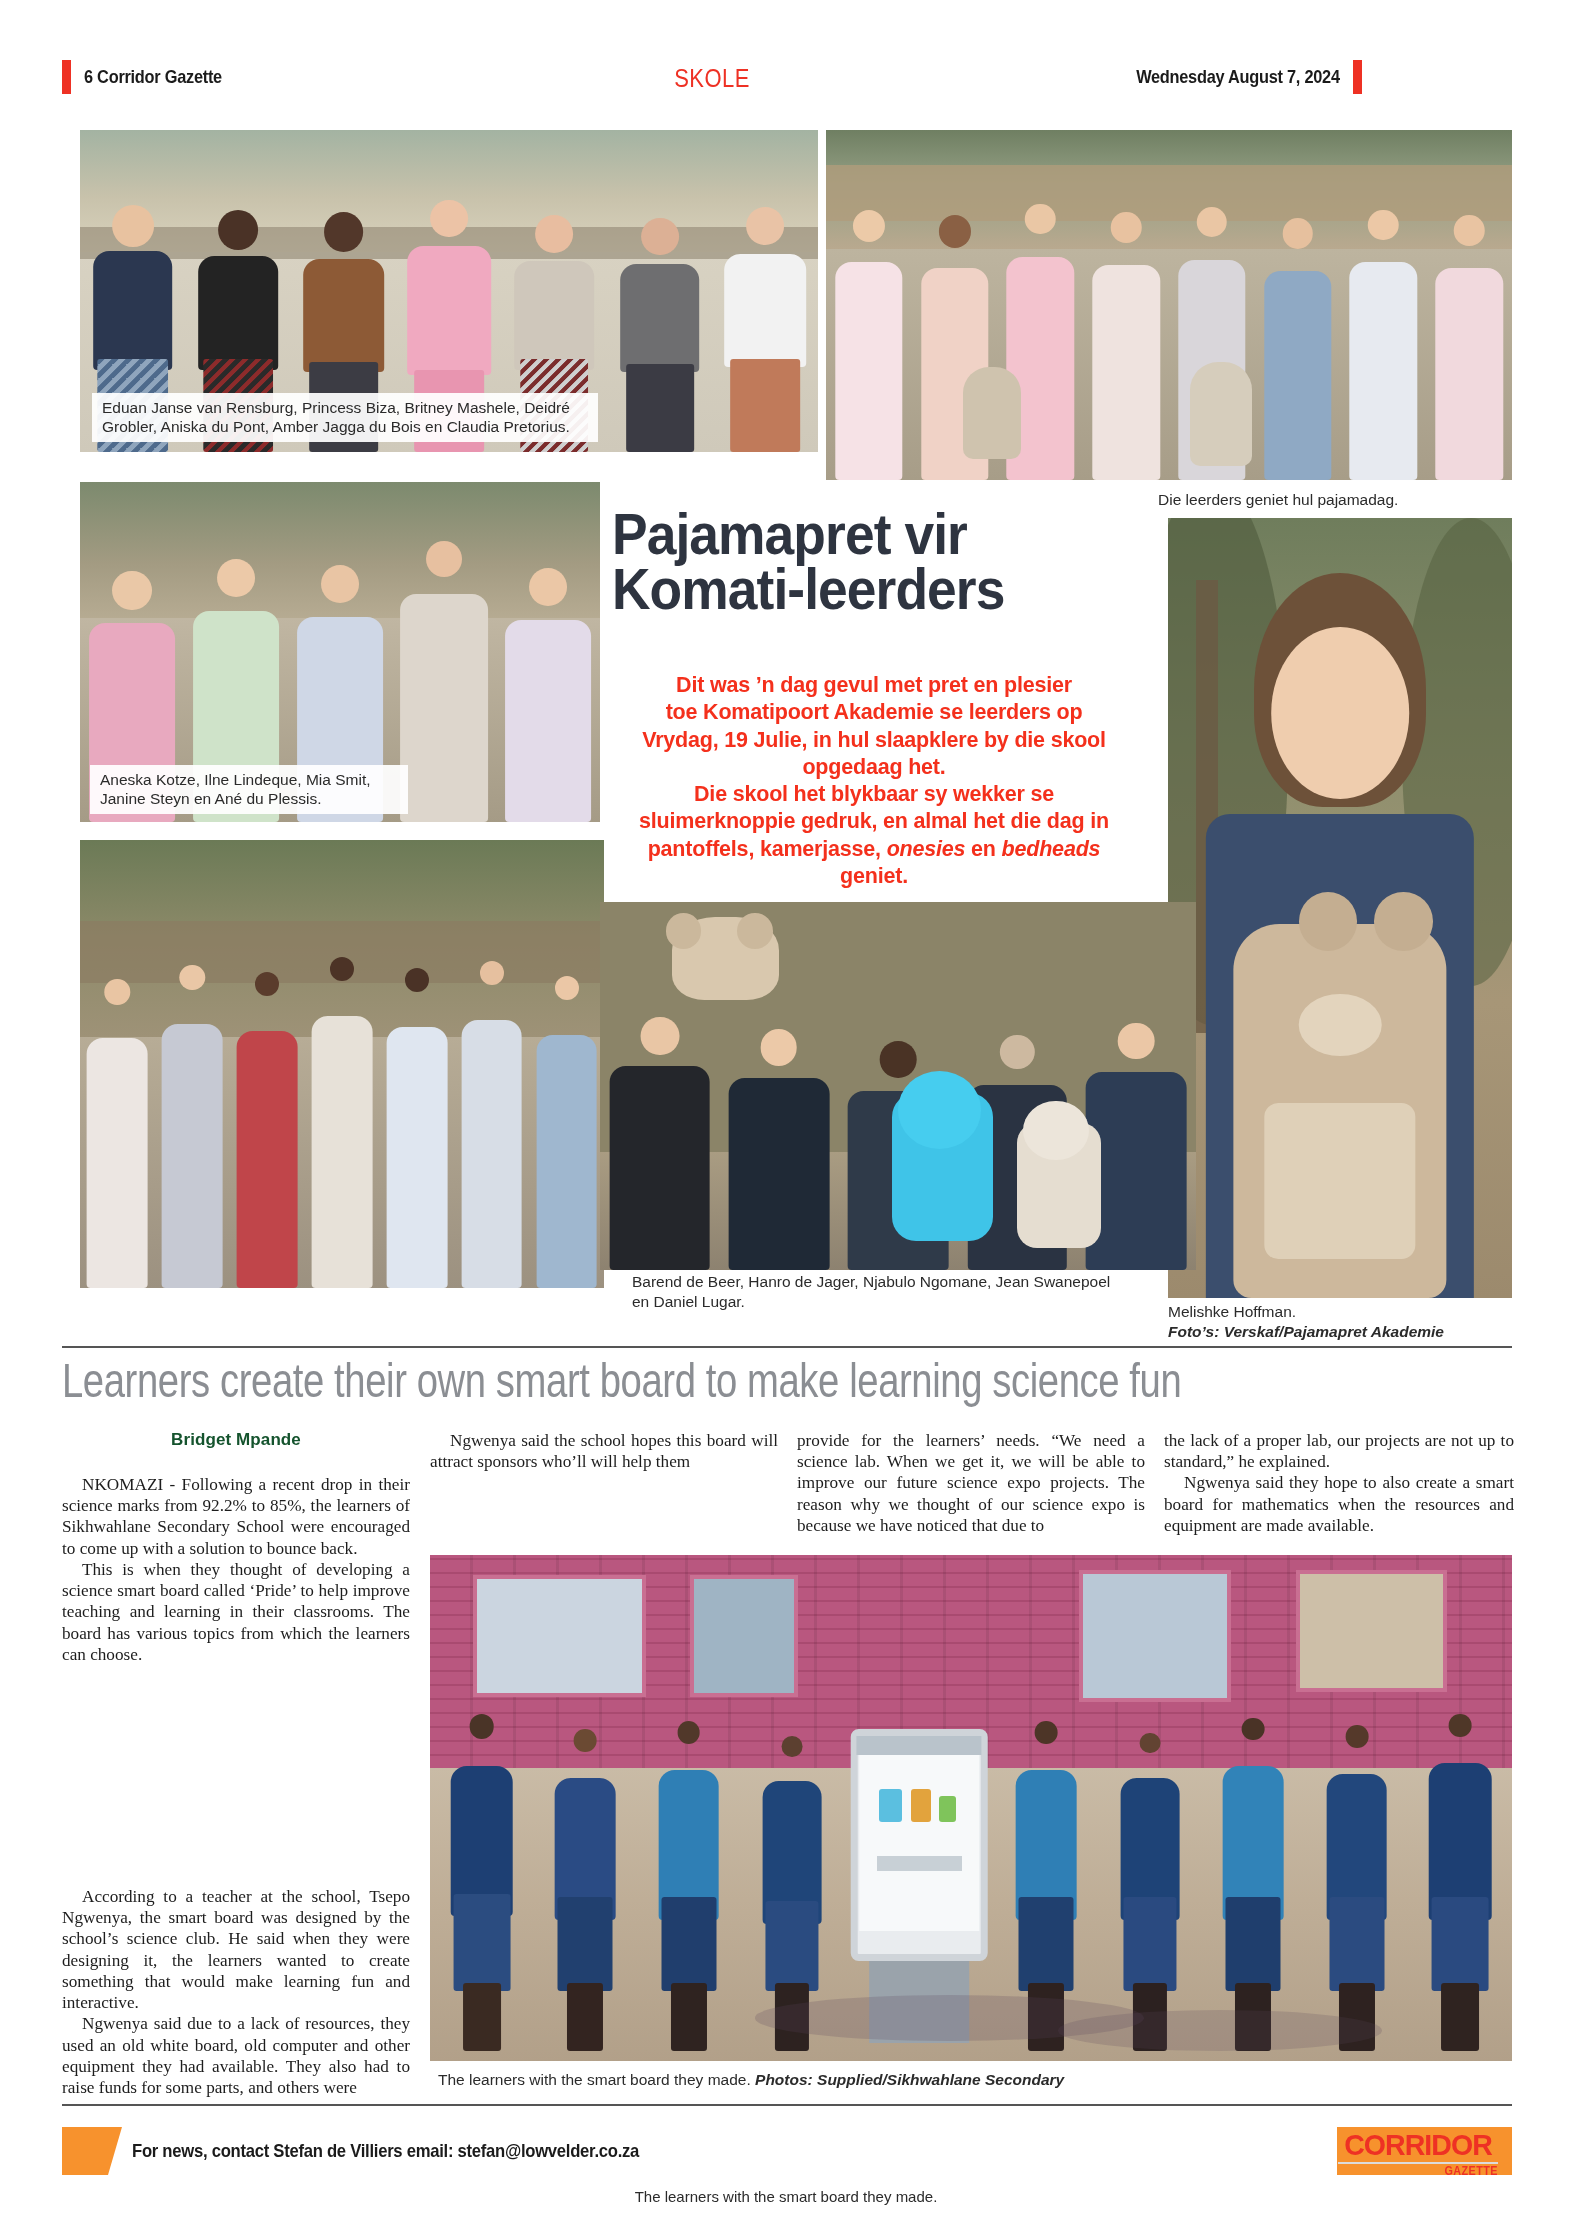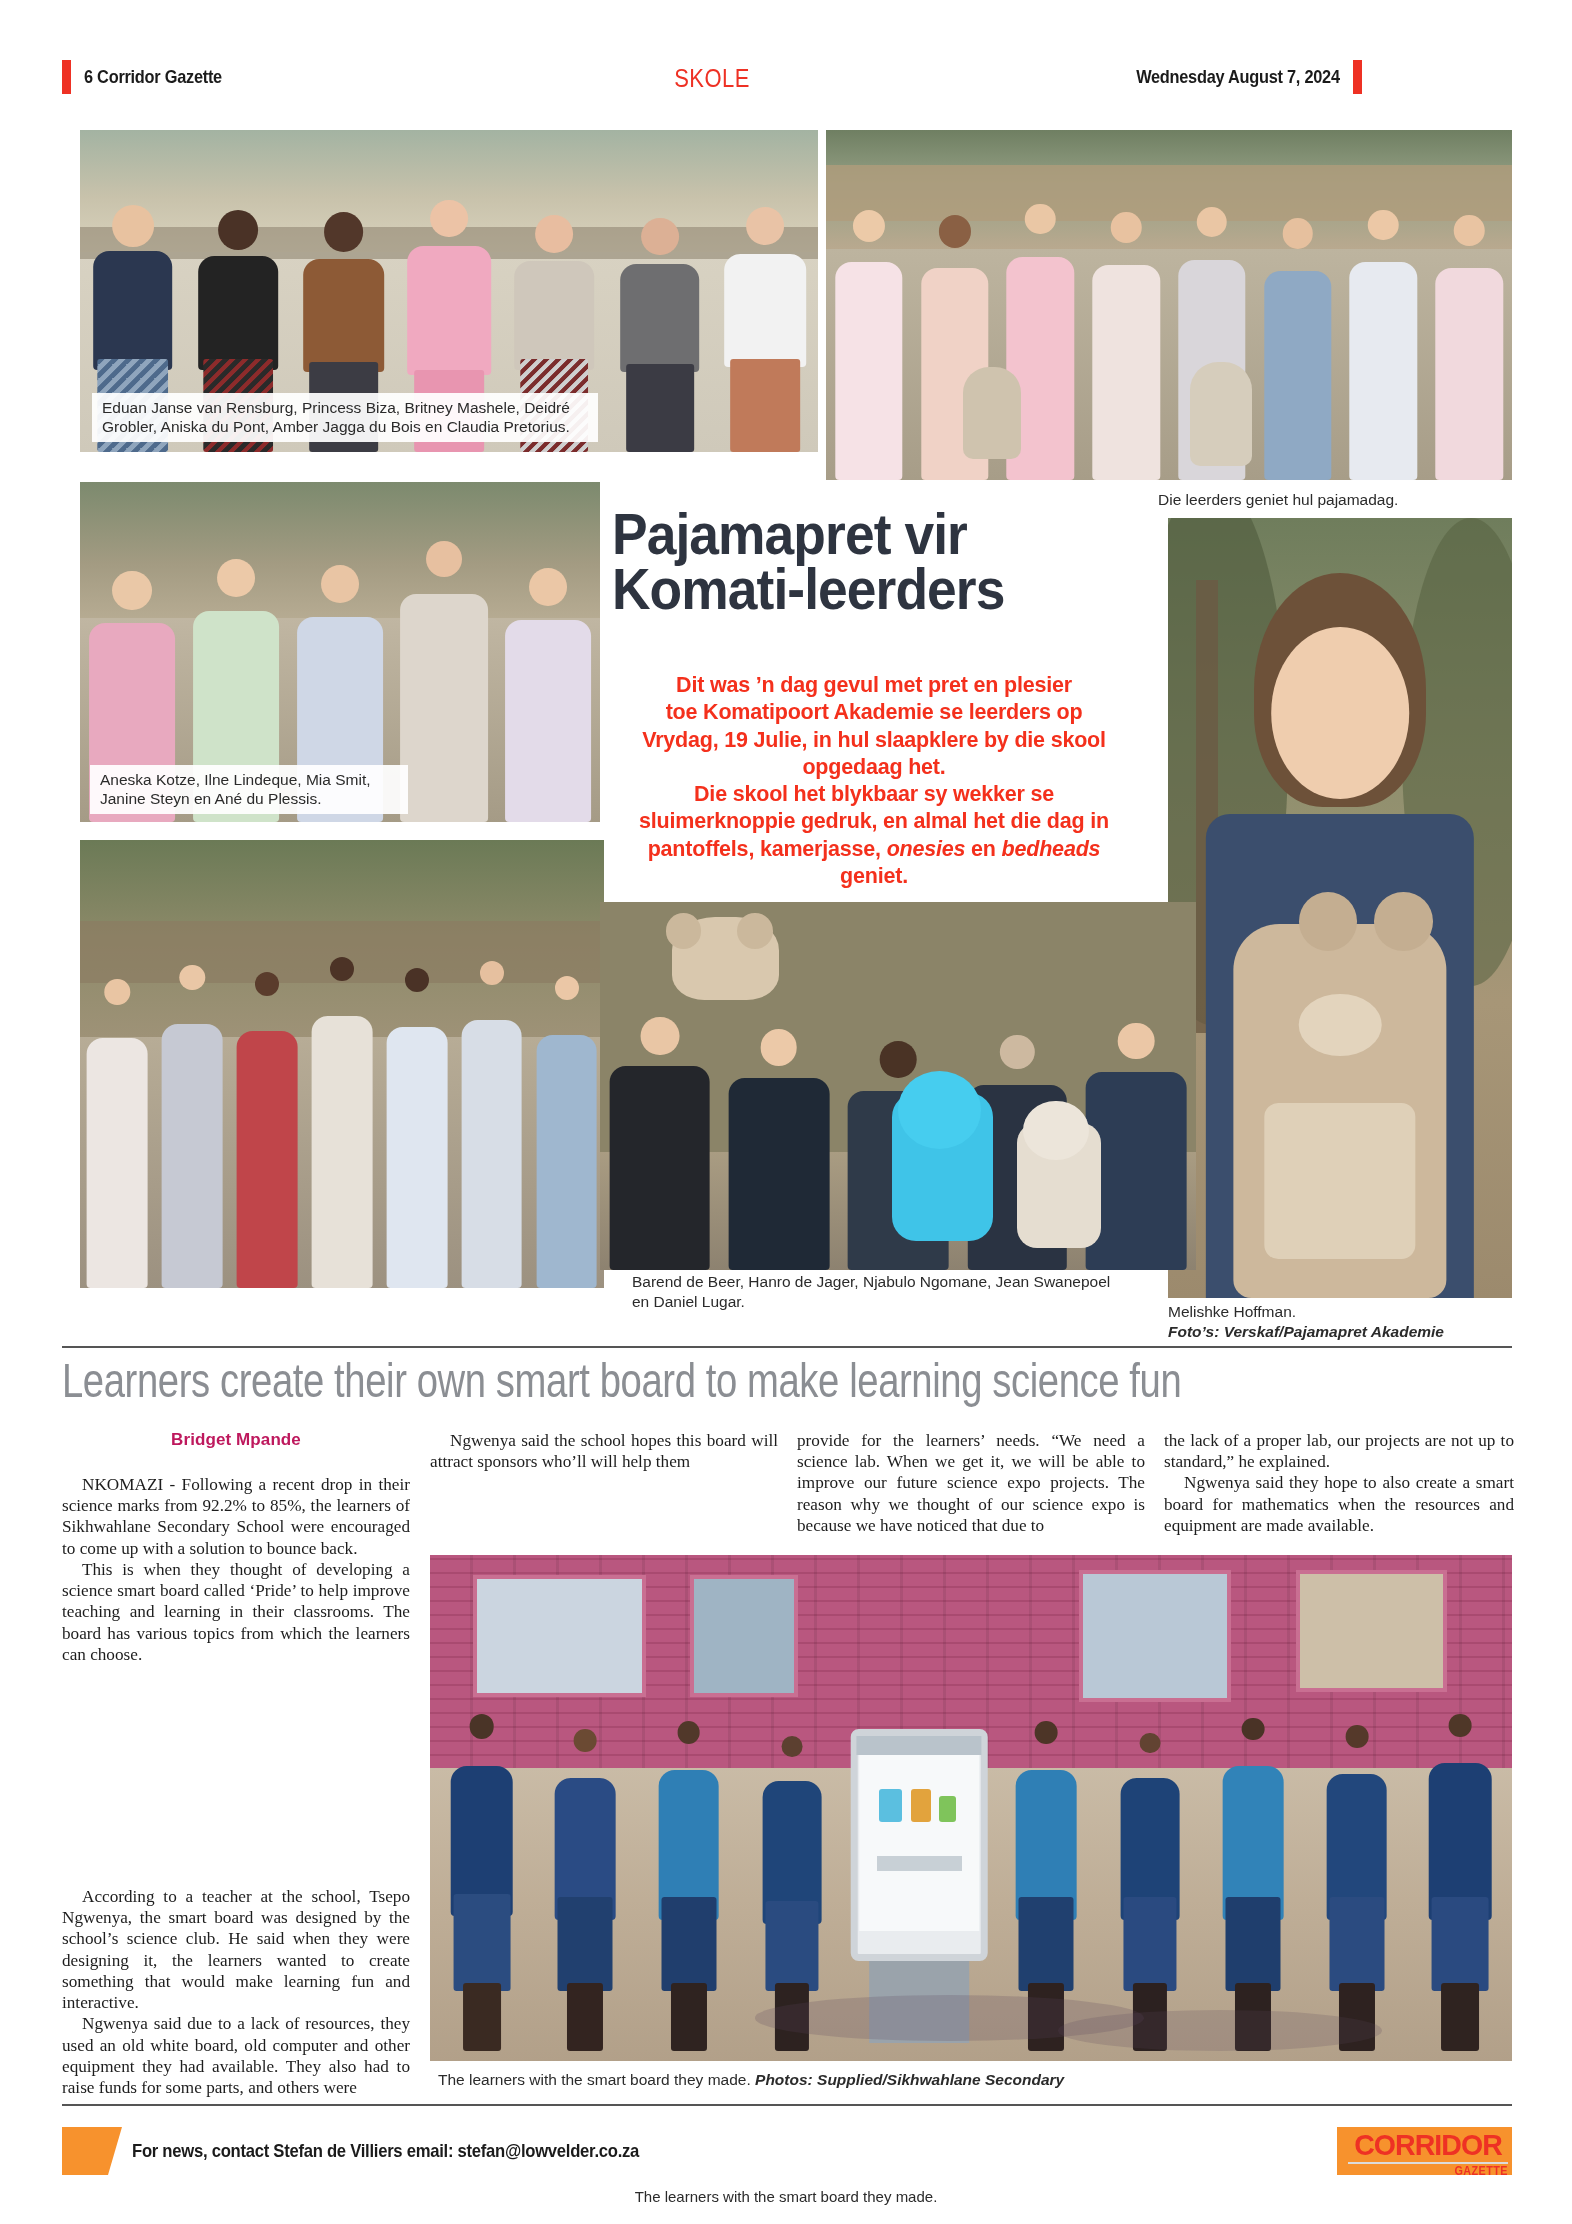--- a/index.html
+++ b/index.html
@@ -78,21 +78,21 @@
   .hr-rule { position:absolute; background:#555; height:2px; }
   .eh {
     position:absolute; left:62px; top:1352px; width:1450px;
     font-size:49px; font-weight:normal; color:#8b8e93;
     letter-spacing:-0.5px; transform:scaleX(0.78); transform-origin:left top;
     white-space:nowrap;
   }
 
   
   .byline {
-    position:absolute; font-size:17px; font-weight:bold; color:#be185d;
+    position:absolute; font-size:17px; font-weight:bold; color:#14532d;
     text-align:center; letter-spacing:0.1px;
   }
   .col {
     position:absolute; width:348px;
     font-family:"Liberation Serif", serif;
     font-size:17.2px; line-height:1.235; color:#1d1d1d;
     text-align:justify;
   }
   .col p { text-indent:20px; margin:0; }
   .col p.noindent { text-indent:0; }
@@ -113,21 +113,21 @@
     position:absolute; left:46px; top:0; right:175px; height:48px;
     background:#ffffff;
     clip-path: polygon(14px 0, 100% 0, 100% 100%, 0 100%);
   }
   .footer-text {
     position:absolute; left:70px; top:13px;
     font-size:18.5px; font-weight:bold; color:#1b1b1b;
     letter-spacing:-0.3px; transform:scaleX(0.9); transform-origin:left center;
   }
   .footer-logo {
-    position:absolute; right:4px; top:3px; width:160px; text-align:center;
+    position:absolute; right:14px; top:3px; width:160px; text-align:center;
   }
   .footer-logo .corridor {
     font-size:30px; font-weight:bold; color:#ee3124; letter-spacing:-1px;
     line-height:1; transform:scaleX(0.95);
   }
   .footer-logo .lrule { height:2px; background:#dcdcdc; margin:2px 0 1px; }
   .footer-logo .gazette {
     font-size:12px; font-weight:bold; color:#ee3124; letter-spacing:0.5px;
     text-align:right; line-height:1; transform:scaleX(0.9);
     transform-origin:right center;

